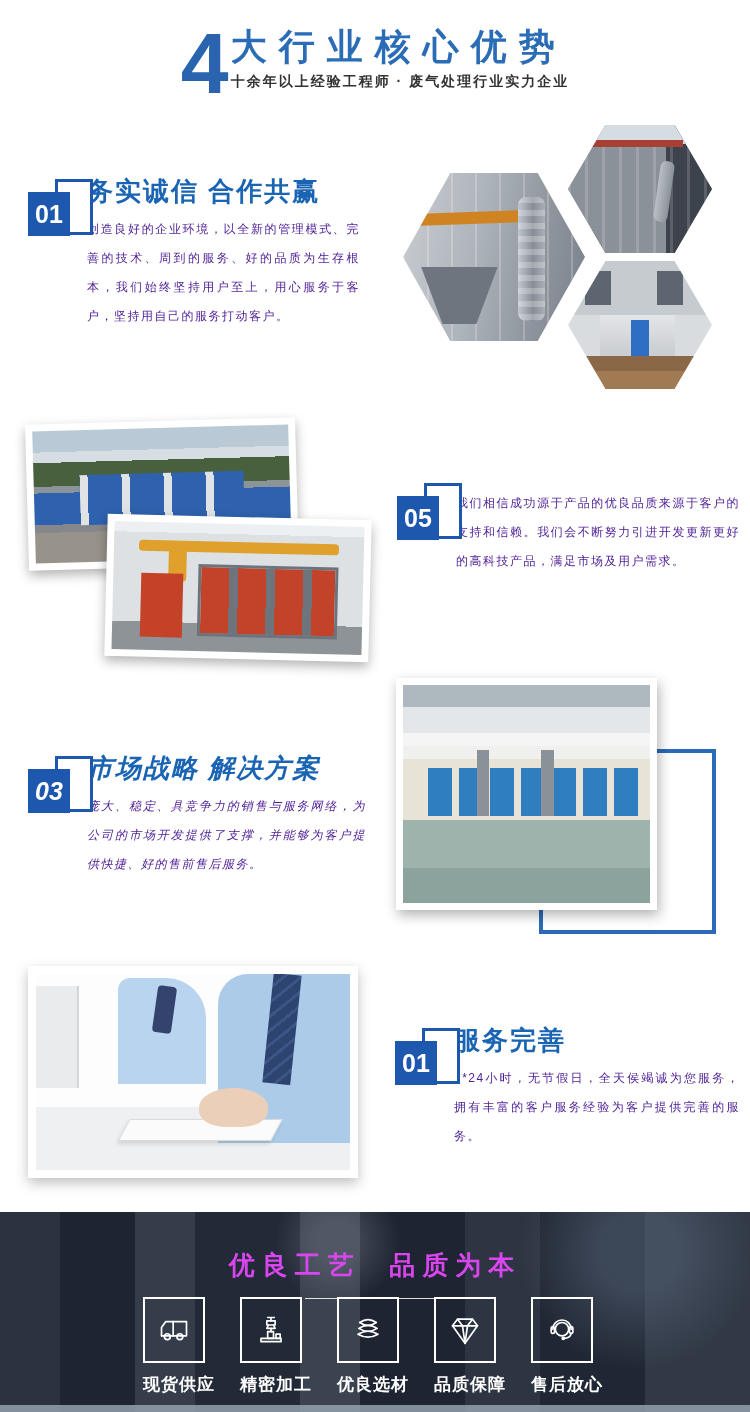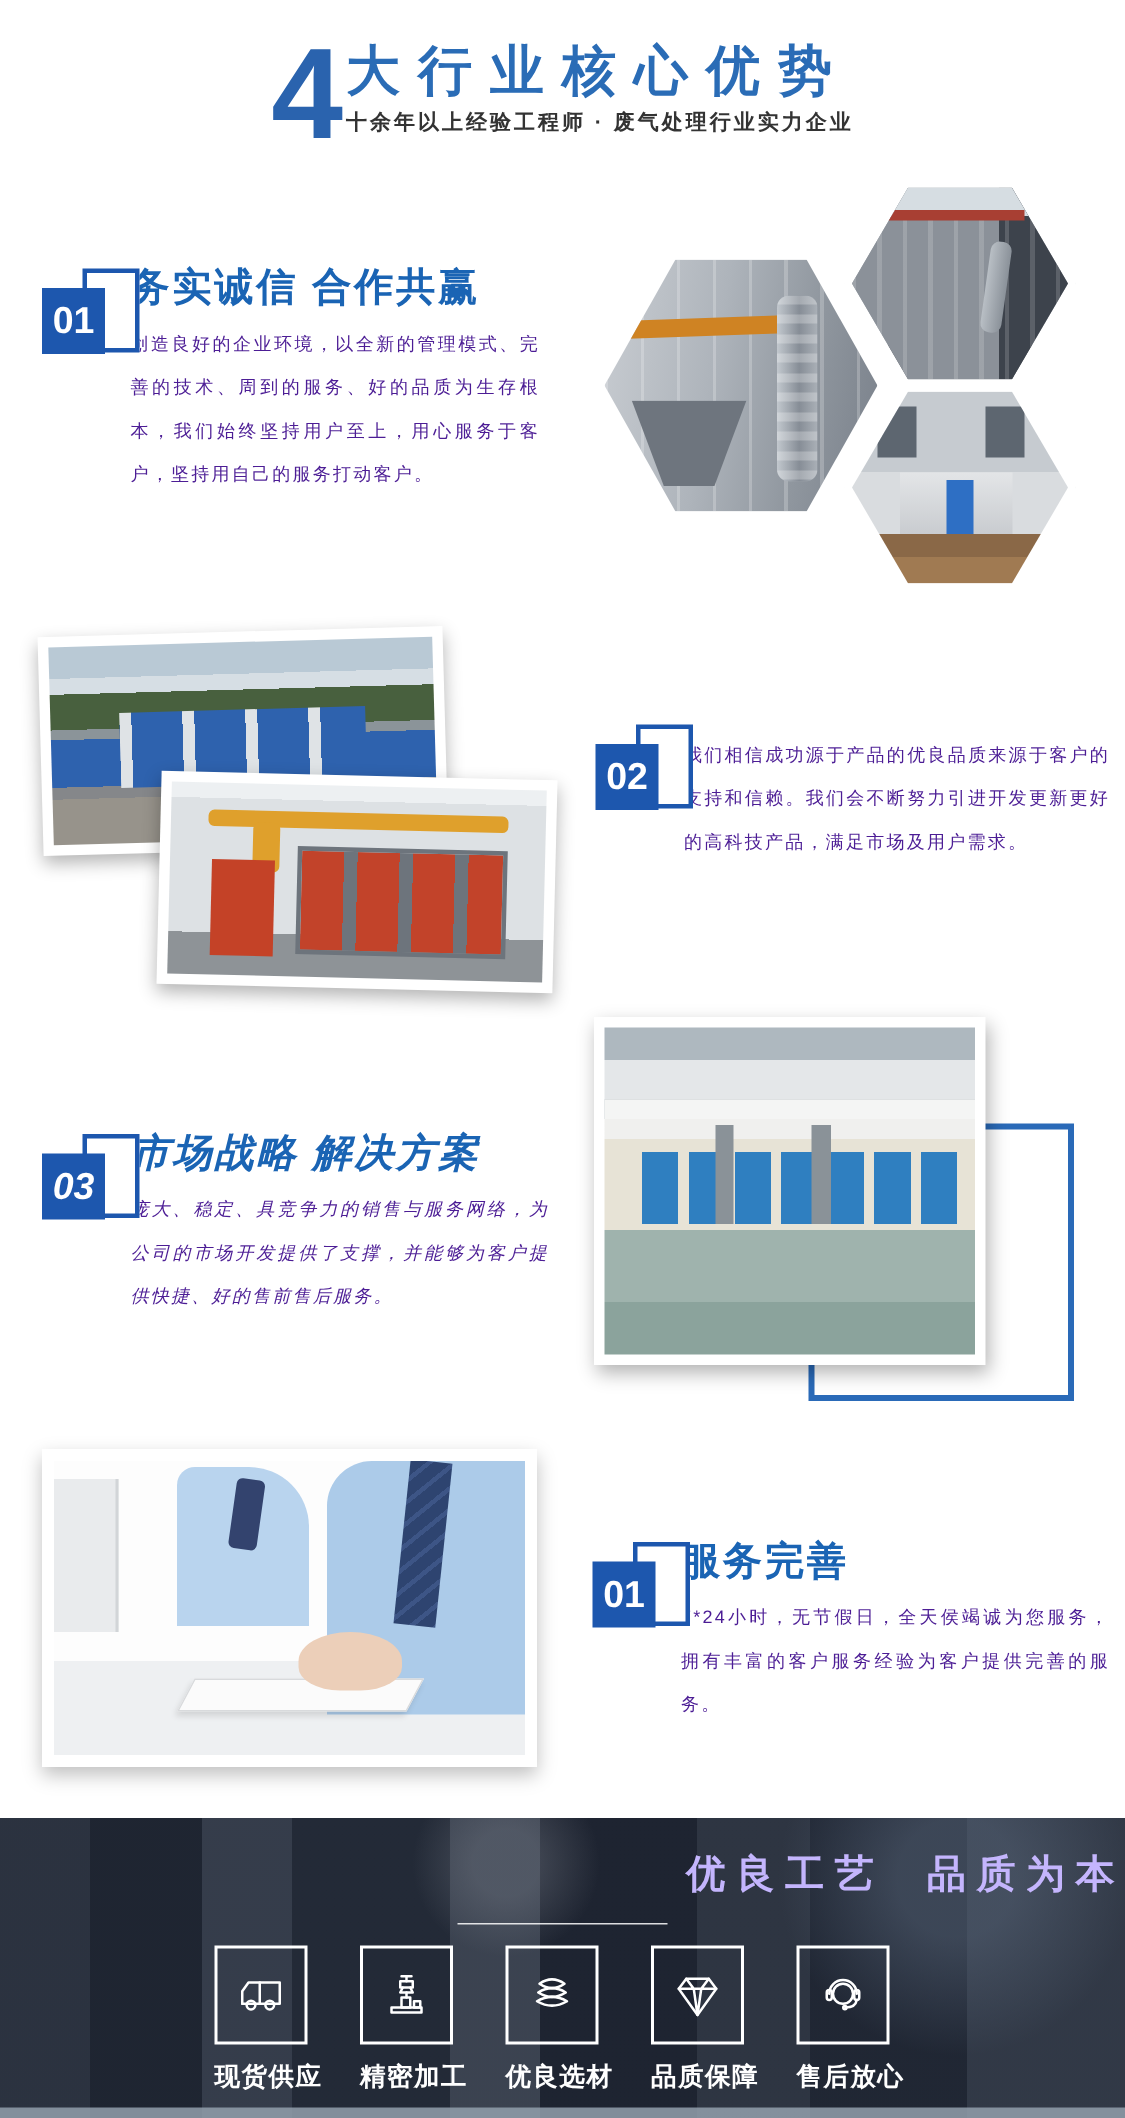--- a/index.html
+++ b/index.html
@@ -98,21 +98,21 @@
   .fragS4-hand{left:52%;top:58%;width:22%;height:20%;background:#eccfb9;border-radius:50% 50% 40% 40%;}
 
   
   .footer{position:absolute;left:0;top:1212px;width:750px;height:200px;background:#272e3b;overflow:hidden;}
   .footer-bg{position:absolute;inset:0;background:
       linear-gradient(rgba(25,31,44,.45),rgba(25,31,44,.45)),
       radial-gradient(circle at 85% 20%,rgba(140,160,185,.5) 0 6%,rgba(0,0,0,0) 18%),
       radial-gradient(circle at 45% 15%,rgba(200,205,215,.35) 0 5%,rgba(0,0,0,0) 14%),
       linear-gradient(90deg,#3a4250 0 8%,#232a36 8% 18%,#4c5564 18% 26%,#2b3340 26% 40%,
         #57606e 40% 48%,#222835 48% 62%,#3f4754 62% 72%,#262d3a 72% 86%,#454e5c 86%);}
-  .footer-title{position:relative;padding-top:20px;text-align:right;color:#c4b5fd;font-size:26px;
+  .footer-title{position:relative;padding-top:36px;text-align:center;color:#d946ef;font-size:26px;
       font-weight:bold;letter-spacing:7px;z-index:2;white-space:pre;}
   .footer-divider{position:relative;width:140px;height:1px;background:rgba(255,255,255,.85);margin:15px auto 0;z-index:2;}
   .features{position:absolute;left:143px;top:85px;display:flex;gap:35px;z-index:2;}
   .feature{width:62px;text-align:center;}
   .feature-box{width:62px;height:66px;border:2px solid #fff;box-sizing:border-box;
       display:flex;align-items:center;justify-content:center;}
   .feature-box svg{width:40px;height:40px;stroke:#fff;fill:none;stroke-width:2;stroke-linecap:round;stroke-linejoin:round;}
   .feature-label{margin-top:10px;color:#fff;font-size:17px;font-weight:bold;letter-spacing:1px;white-space:nowrap;text-align:right;}
   .footer-strip{position:absolute;left:0;right:0;bottom:0;height:7px;background:#93a0ad;opacity:.85;z-index:3;}
 </style>
@@ -172,21 +172,21 @@
       <div class="frag fragPB-pipe"></div>
       <div class="frag fragPB-elbow"></div>
       <div class="frag fragPB-furnace"></div>
       <div class="frag fragPB-unit"></div>
     </div>
   </div>
 
   <div class="section" style="left:397px;top:480px;width:343px;">
     <div class="badge">
       <span class="badge-outline"></span>
-      <span class="badge-num">02</span>
+      <span class="badge-num">05</span>
     </div>
     <div class="sec-body">我们相信成功源于产品的优良品质来源于客户的支持和信赖。我们会不断努力引进开发更新更好的高科技产品，满足市场及用户需求。</div>
   </div>
 
   <div class="section" style="left:28px;top:753px;width:338px;font-style:italic;">
     <div class="badge">
       <span class="badge-outline"></span>
       <span class="badge-num">03</span>
     </div>
     <div class="sec-head">市场战略 解决方案</div>

